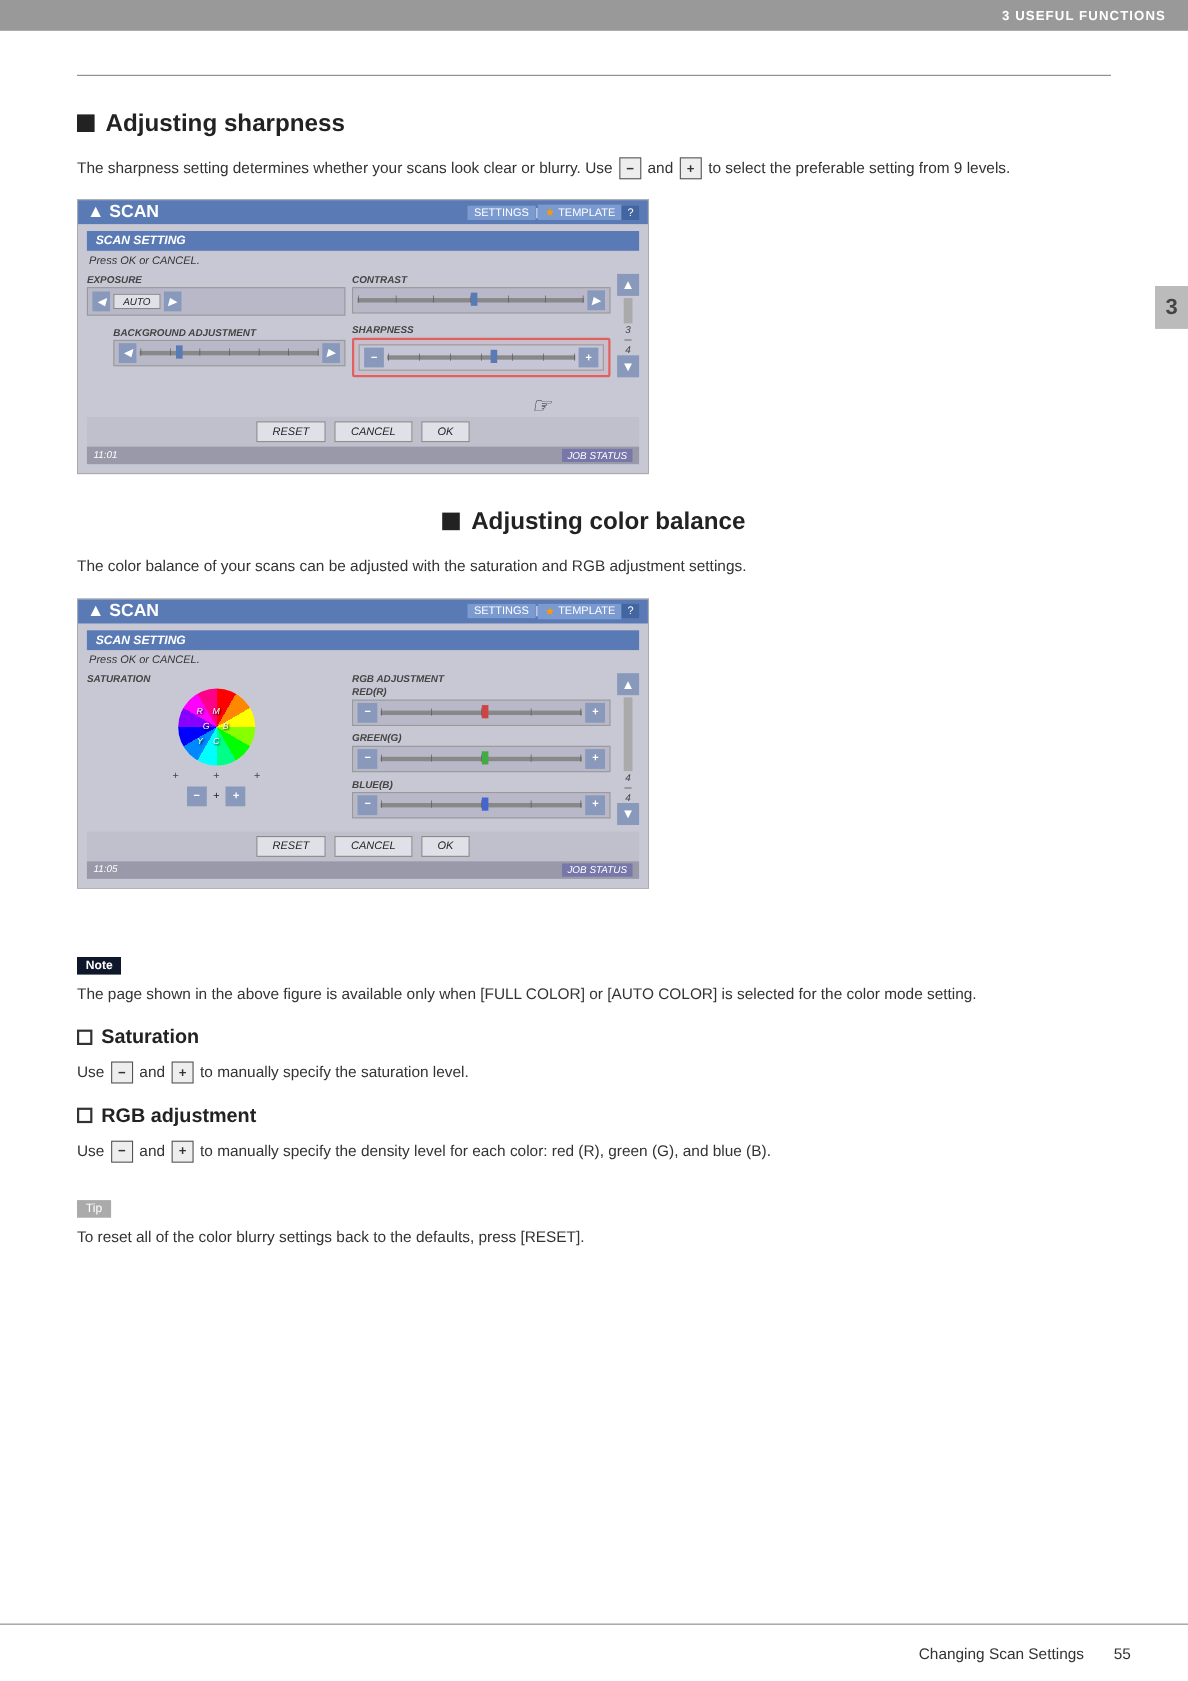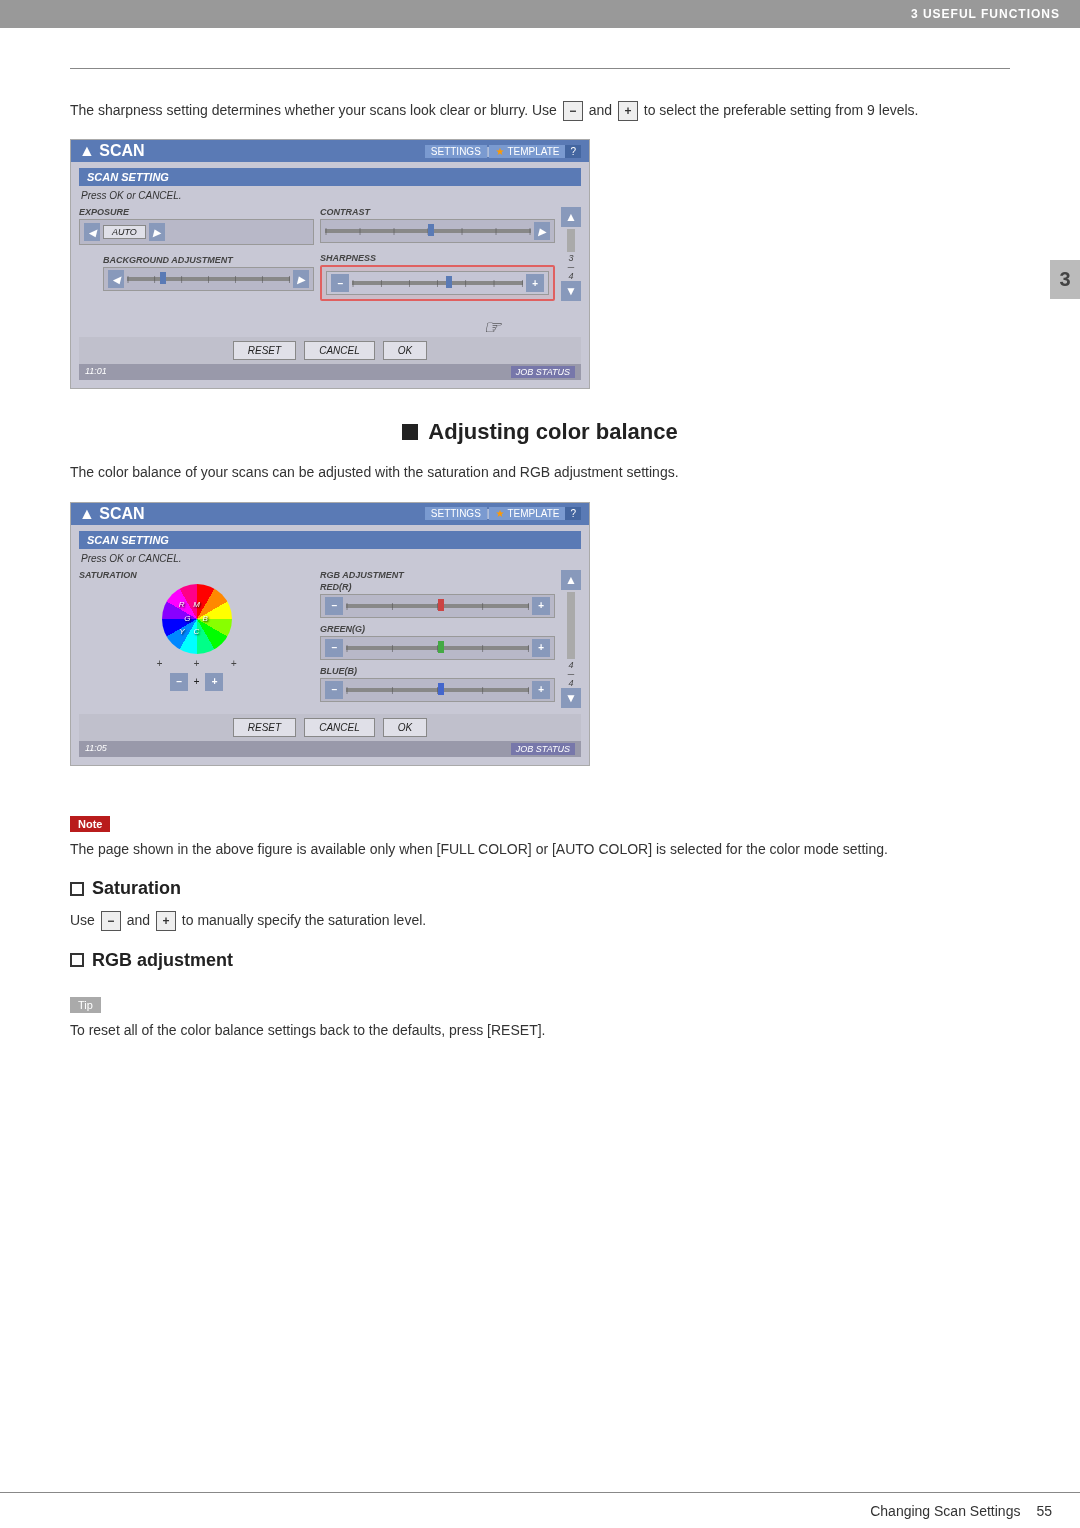--- a/index.html
+++ b/index.html
@@ -307,28 +307,28 @@
       transform: translate(-50%, -50%);
       font-size: 7px;
       color: #fff;
       text-align: center;
       line-height: 1.3;
       text-shadow: 0 0 2px #000;
     }
 
     
     .note-box {
-      background: #b91c1c;
+      background: #0f172a;
       color: #fff;
       font-size: 11px;
       font-weight: bold;
       padding: 2px 8px;
       display: inline-block;
       margin-bottom: 6px;
-      margin-top: 20px;
+      margin-top: 32px;
     }
     .tip-box {
       background: #aaa;
       color: #fff;
       font-size: 11px;
       padding: 2px 8px;
       display: inline-block;
       margin-bottom: 6px;
       margin-top: 16px;
     }
@@ -349,27 +349,27 @@
       border: 2px solid #333;
       background: #fff;
       flex-shrink: 0;
     }
 
     
     .bottom-bar {
       position: absolute;
       bottom: 0;
       left: 0; right: 0;
-      height: 36px;
+      height: 52px;
       border-top: 1px solid #888;
       display: flex;
       align-items: center;
       justify-content: flex-end;
-      padding-right: 28px;
-      gap: 16px;
+      padding-right: 52px;
+      gap: 27px;
     }
     .bottom-text {
       font-size: 14px;
       color: #333;
     }
     .bottom-pagenum {
       font-size: 14px;
       color: #333;
     }
 
@@ -405,20 +405,24 @@
 <body>
 
 <div class="top-bar">
   <span class="top-bar-text">3 USEFUL FUNCTIONS</span>
 </div>
 
 <div class="main-content">
   <div class="top-divider"></div>
 
   
+  <div class="section-heading">
+    <span class="black-square"></span>
+    <span>Adjusting sharpness</span>
+  </div>
 
   <p class="body-text">
     <span>The sharpness setting determines whether your scans look clear or blurry. Use</span>
     <span class="inline-btn">−</span>
     <span>and</span>
     <span class="inline-btn">+</span>
     <span>to select the preferable setting from 9 levels.</span>
   </p>
 
   
@@ -692,24 +696,31 @@
     <span>and</span>
     <span class="inline-btn">+</span>
     <span>to manually specify the saturation level.</span>
   </p>
 
   
   <div class="sub-heading">
     <span class="checkbox-sq"></span>
     <span>RGB adjustment</span>
   </div>
+  <p class="body-text">
+    <span>Use</span>
+    <span class="inline-btn">−</span>
+    <span>and</span>
+    <span class="inline-btn">+</span>
+    <span>to manually specify the density level for each color: red (R), green (G), and blue (B).</span>
+  </p>
 
   
   <div class="tip-box">Tip</div>
-  <p class="body-text">To reset all of the color balance settings back to the defaults, press [RESET].</p>
+  <p class="body-text">To reset all of the color blurry settings back to the defaults, press [RESET].</p>
 
 </div>
 
 <div class="page-side-indicator">
   <span>3</span>
 </div>
 
 <div class="bottom-bar">
   <span class="bottom-text">Changing Scan Settings</span>
   <span class="bottom-pagenum">55</span>

